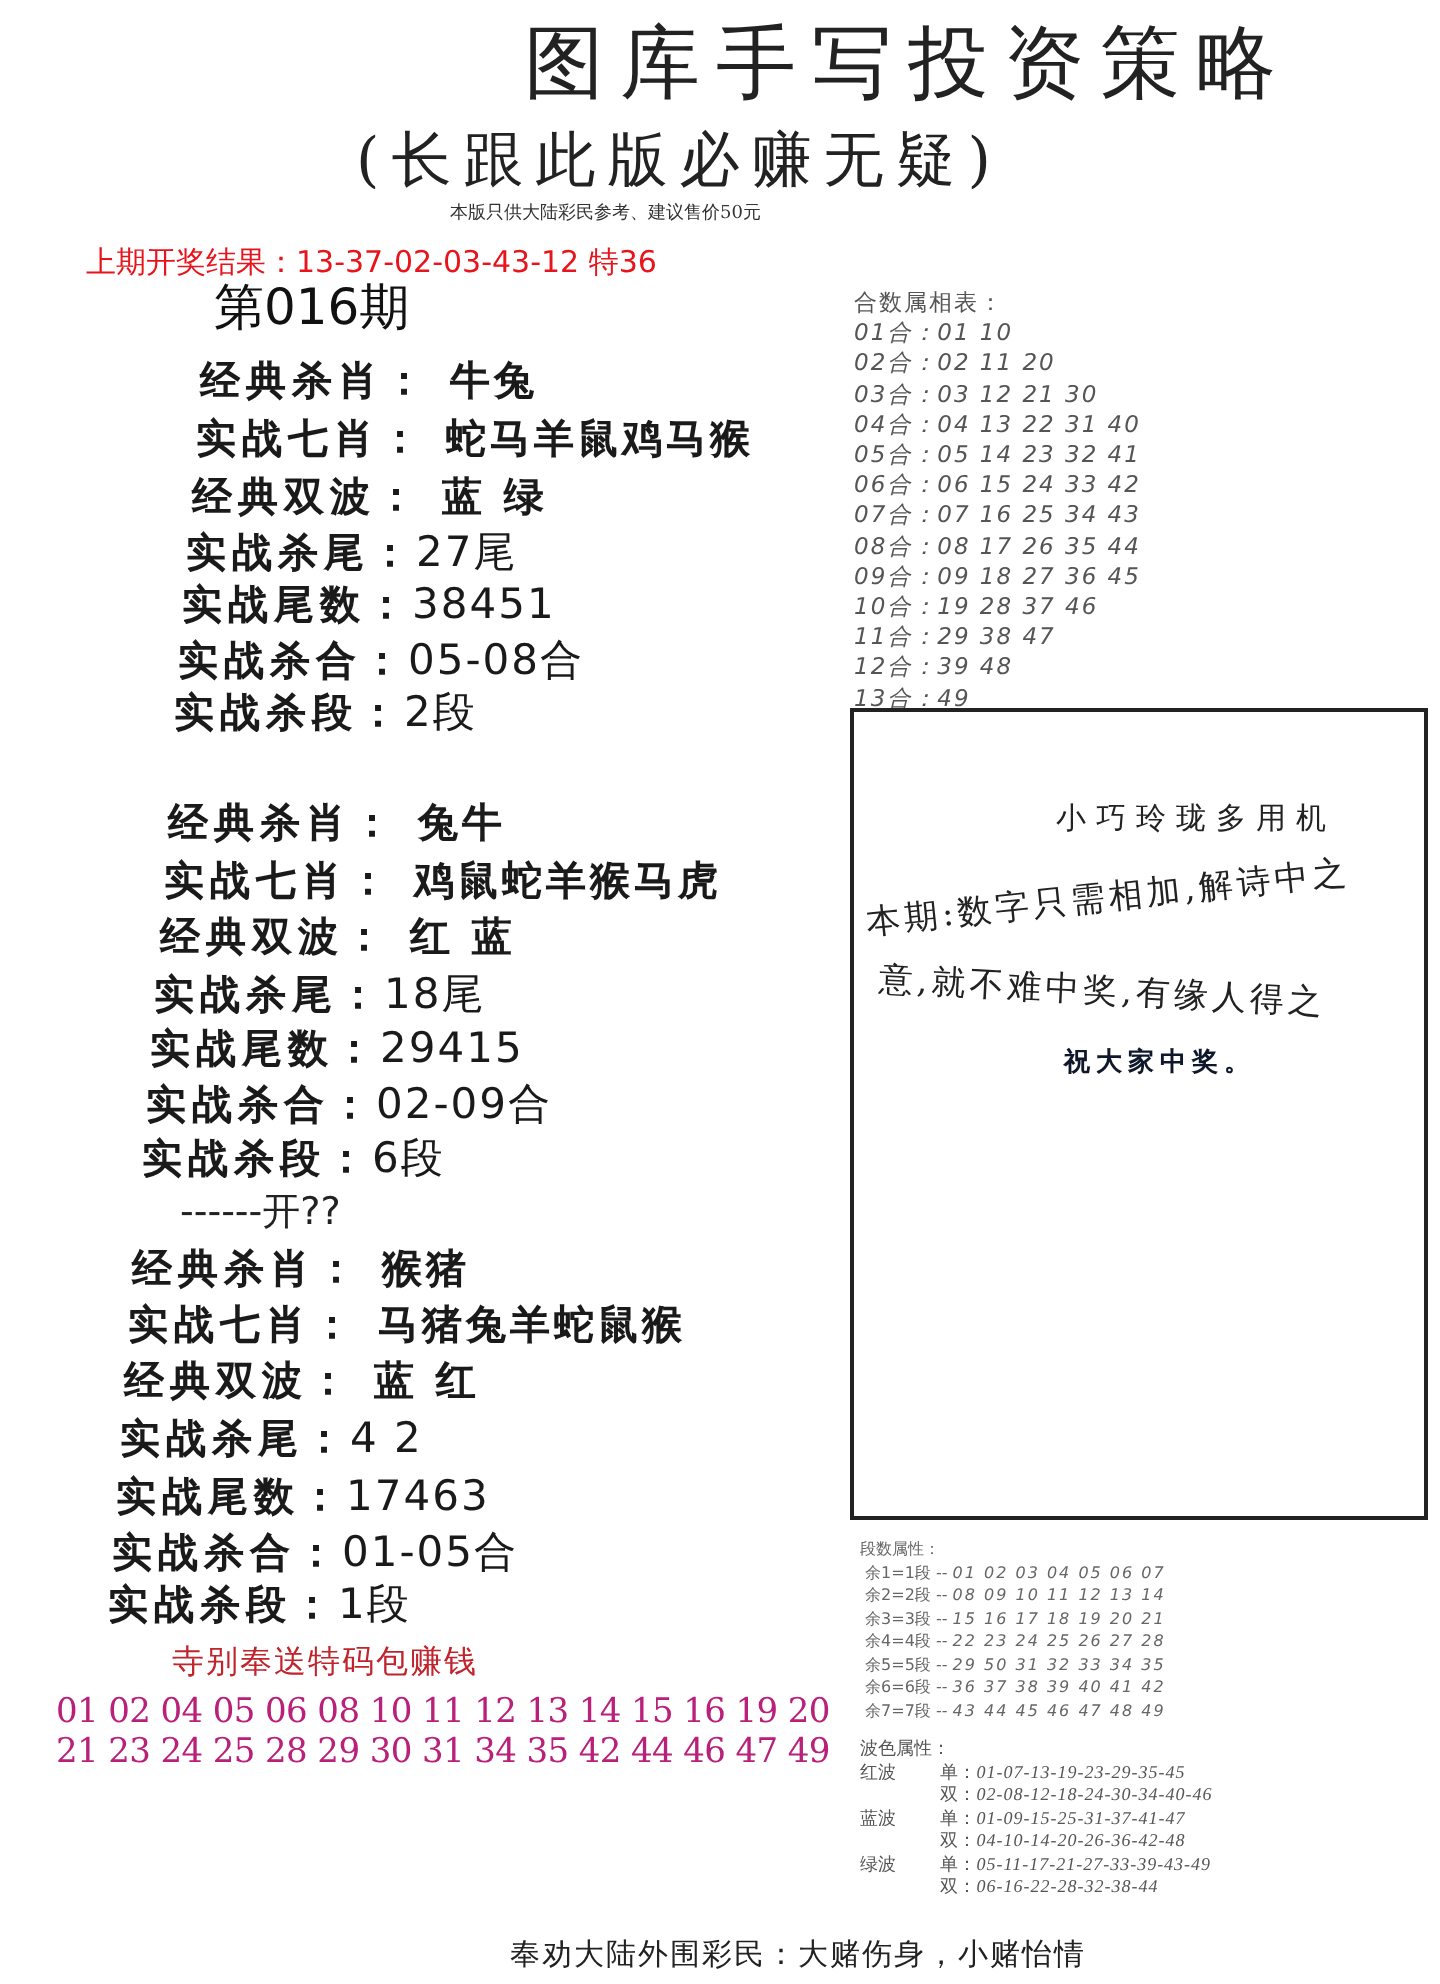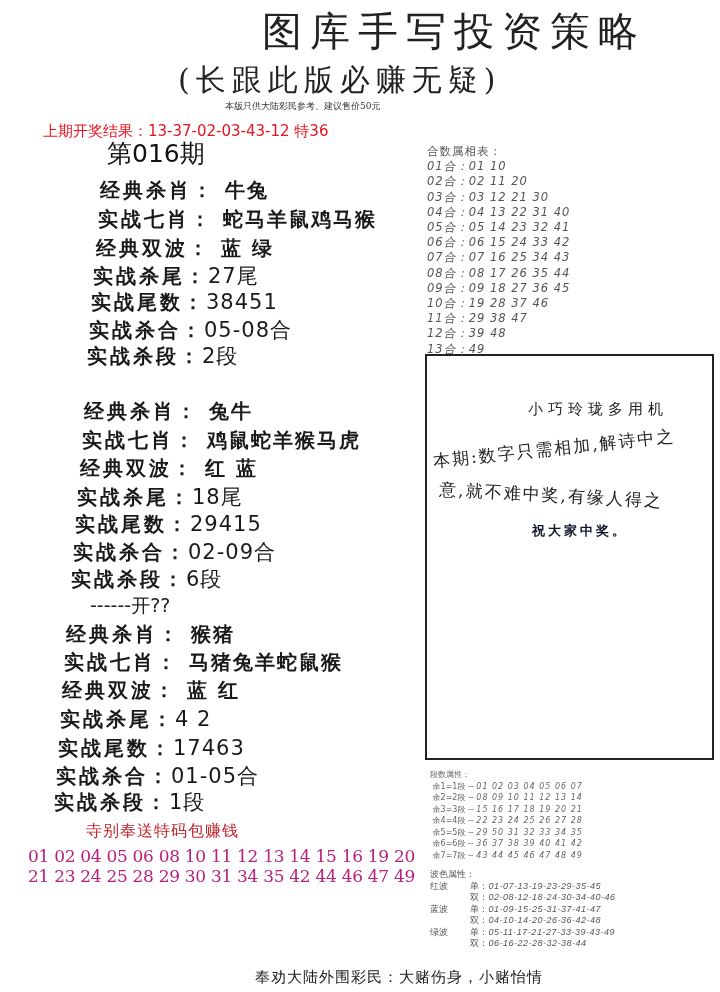--- a/index.html
+++ b/index.html
@@ -27,21 +27,21 @@
   .poem-title { left:528px; top:400px; font-size:15px; letter-spacing:5px; color:#222; }
   .poem-line1 { left:432px; top:450px; font-size:17px; color:#222; transform:rotate(-6deg); transform-origin:left top; letter-spacing:2px; }
   .poem-line2 { left:440px; top:478px; font-size:17px; color:#222; transform:rotate(3deg); transform-origin:left top; letter-spacing:2px; }
   .poem-bless { left:532px; top:522px; font-size:13px; font-weight:bold; color:#0f172a; letter-spacing:3px; }
 
   .special-title { left:86px; top:821px; font-size:16px; color:#c0242c; font-weight:normal; letter-spacing:1px; }
   .special-nums { left:4px; font-size:17px; color:#b8207a; letter-spacing:-0.3px; font-family:"DejaVu Serif", serif;margin-left:24px; }
 
   .duan { left:430px; top:769px; font-size:8px; color:#666; line-height:11.5px; font-family:"DejaVu Sans", sans-serif; }
   .duan .nums { font-style:italic; letter-spacing:1px; }
-  .wave { left:430px; top:869px; font-size:9px; color:#555; line-height:11.5px; font-family:Liberation Sans, sans-serif; }
+  .wave { left:430px; top:869px; font-size:9px; color:#555; line-height:11.5px; font-family:Liberation Serif, serif; }
   .wave .nums { font-style:italic; letter-spacing:0.5px; }
   .wave .col1 { display:inline-block; width:40px; }
   .wave .col2 { display:inline-block; width:16px; }
 
   .footer { left:255px; top:968px; font-size:15px; color:#222; letter-spacing:1px; }
 </style>
 </head>
 <body>
 
 <div class="abs title">图库手写投资策略</div>

